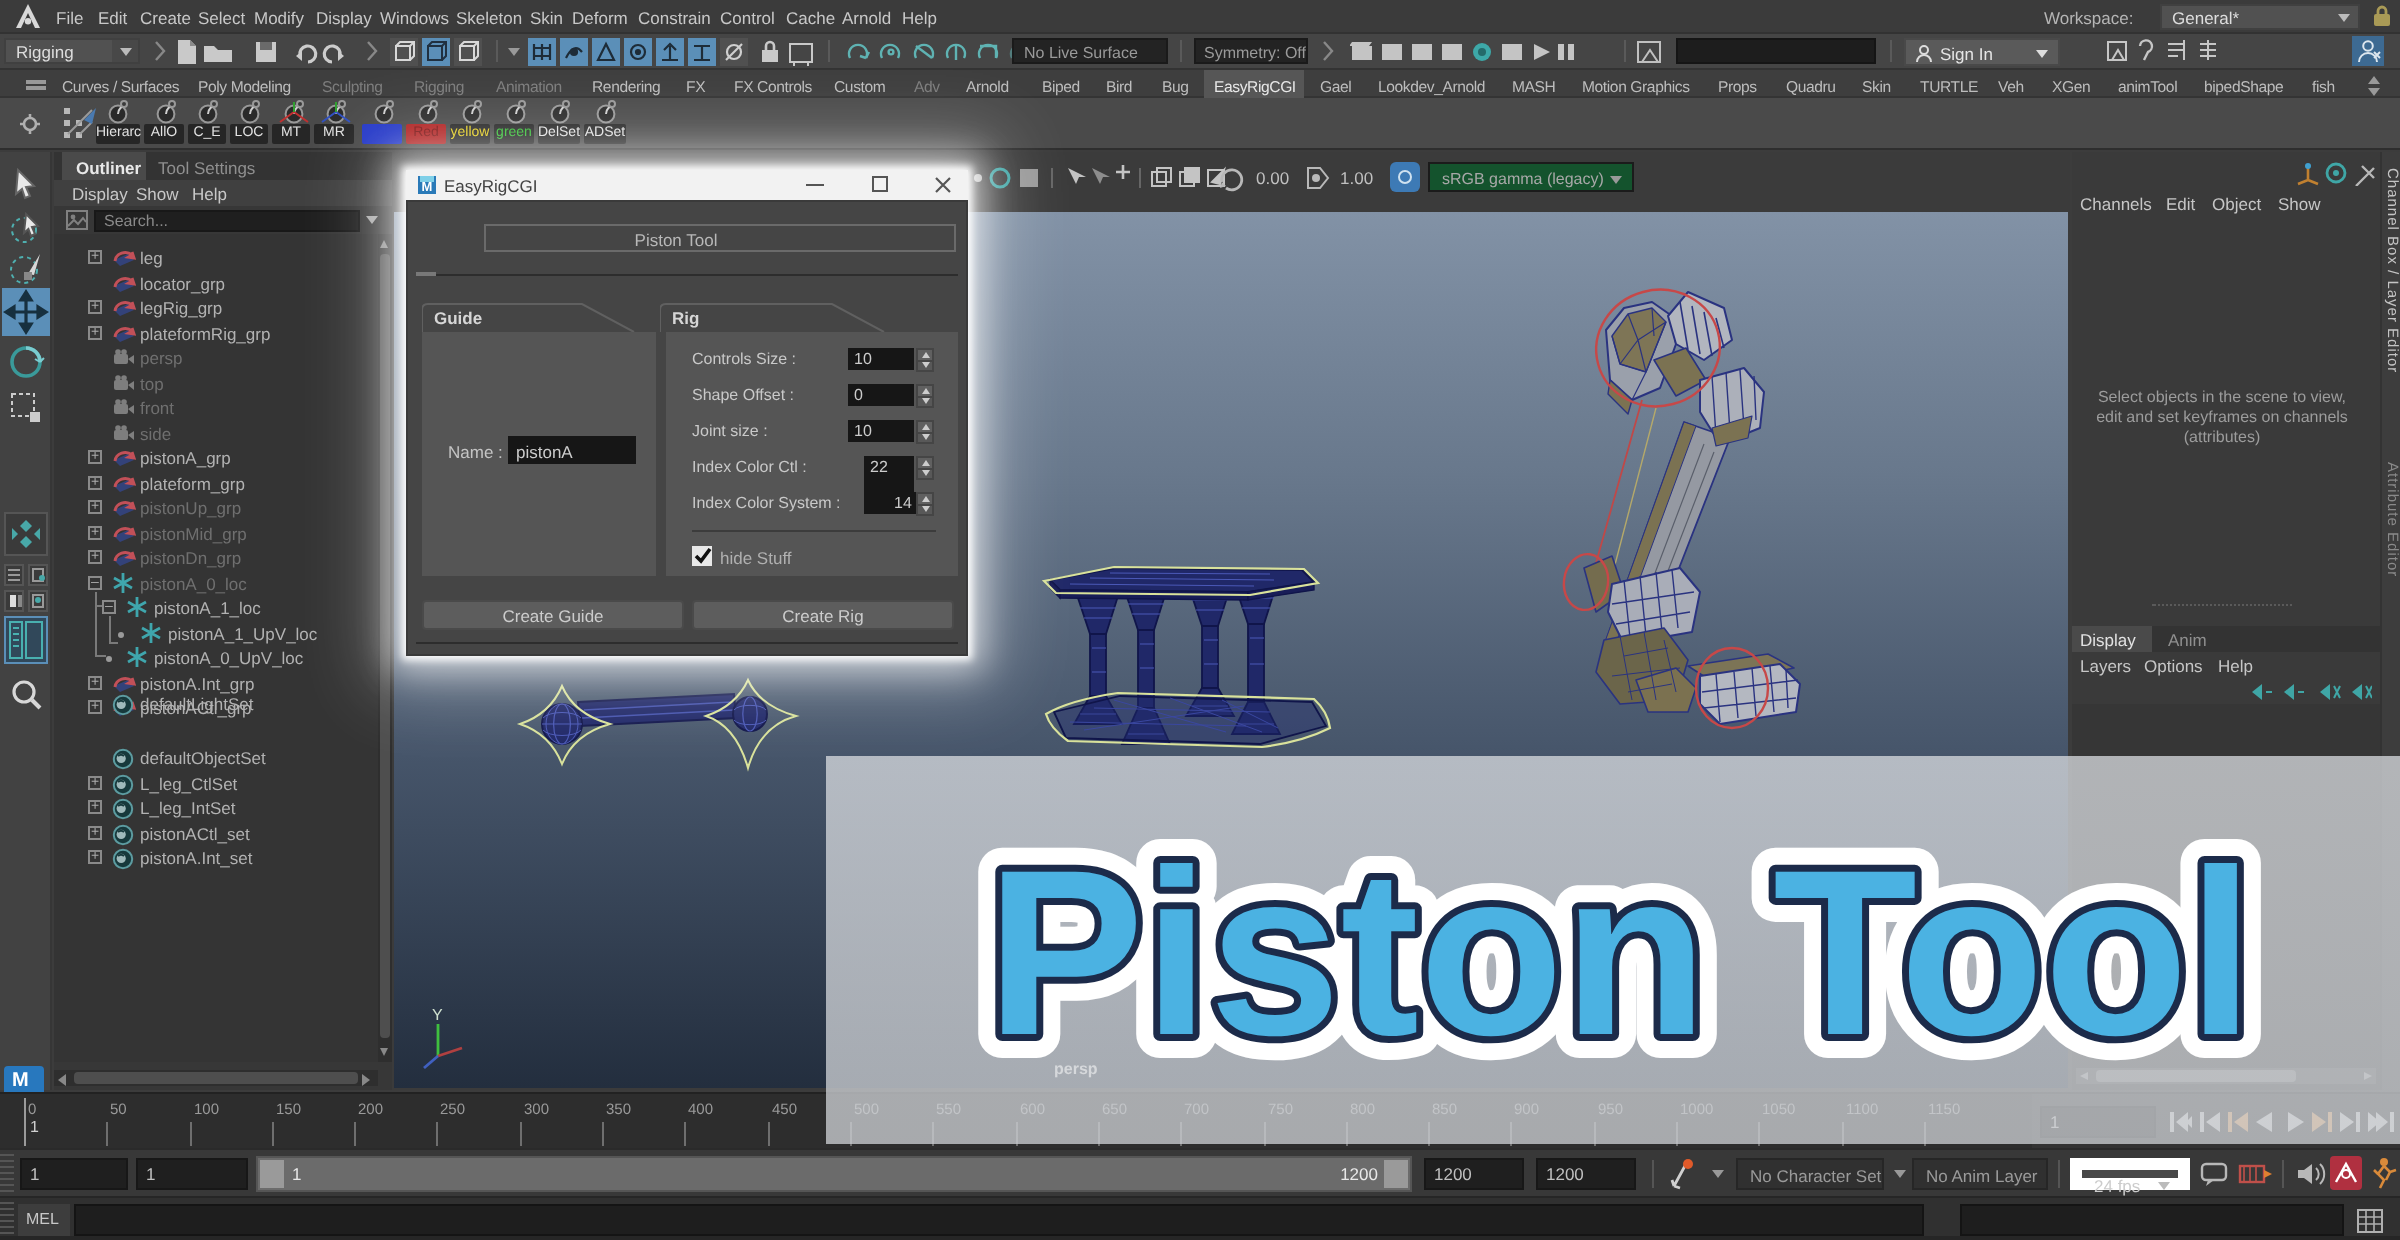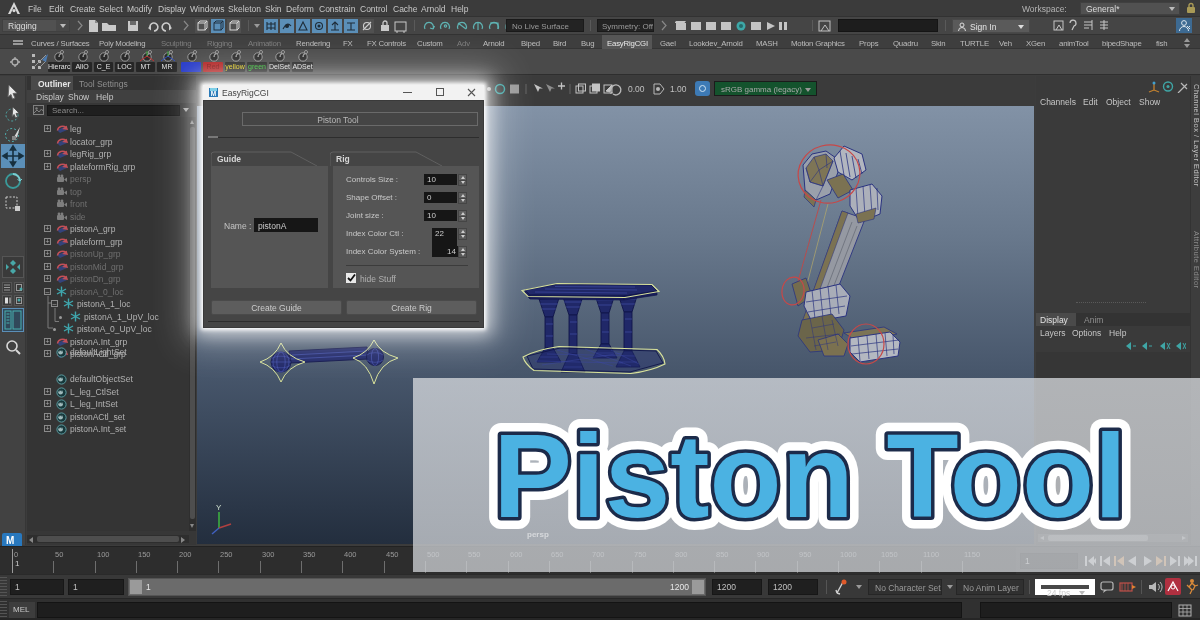--- a/index.html
+++ b/index.html
@@ -820,20 +820,21 @@
 <path d="M6 10 V3 M6 10 l5 2 M6 10 l-5 2" stroke="#c08030" stroke-width="1.3"></path>
       <circle cx="6" cy="3" r="1.5" fill="#40a0d0"></circle>
 <circle cx="20" cy="6.5" r="4.5" fill="none" stroke="#3fa6a6" stroke-width="1.4"></circle>
       <circle cx="20" cy="6.5" r="1.5" fill="#3fa6a6"></circle>
 <path d="M32 11 l7 -7 m-7 7 l-2 2 m3 -10 l6 6" stroke="#b8b8b8" stroke-width="1.2"></path>
 </svg>
 <span class="txt" style="left:4px;top:21px;font-size:8.5px;color:#c6c6c6">Channels</span>
 <span class="txt" style="left:47px;top:21px;font-size:8.5px;color:#c6c6c6">Edit</span>
 <span class="txt" style="left:70px;top:21px;font-size:8.5px;color:#c6c6c6">Object</span>
 <span class="txt" style="left:103px;top:21px;font-size:8.5px;color:#c6c6c6">Show</span>
+<div class="txt" style="left:0;top:118px;width:150px;text-align:center;font-size:8px;color:#9c9c9c;line-height:10px;white-space:normal">Select objects in the scene to view,<br>edit and set keyframes on channels<br>(attributes)</div>
 <div class="abs" style="left:40px;top:226px;width:70px;height:2px;border-top:1px dotted #5a5a5a"></div>
 <div class="abs" style="left:0;top:237px;width:154px;height:13px;background:#333333">
 <div class="abs" style="left:0;top:0;width:40px;height:13px;background:#4a4a4a">
         <span style="position:absolute;left:4px;top:1.5px;font-size:8.5px;color:#e2e2e2">Display</span>
       </div>
 <span class="txt" style="left:48px;top:1.5px;font-size:8.5px;color:#8f8f8f">Anim</span>
 </div>
 <span class="txt" style="left:4px;top:252px;font-size:8.5px;color:#c6c6c6">Layers</span>
 <span class="txt" style="left:36px;top:252px;font-size:8.5px;color:#c6c6c6">Options</span>
 <span class="txt" style="left:73px;top:252px;font-size:8.5px;color:#c6c6c6">Help</span>

